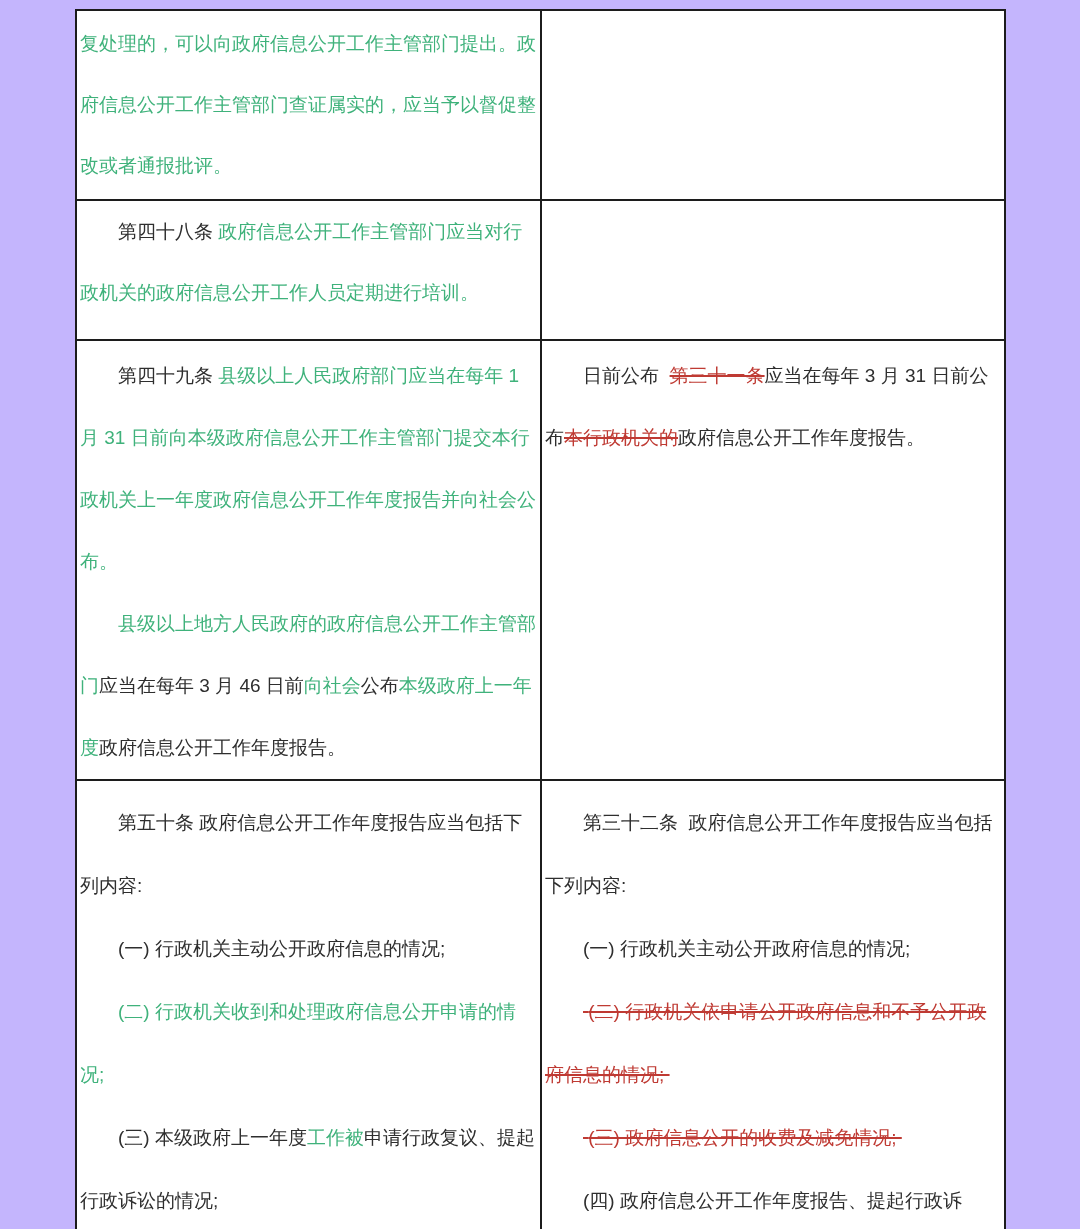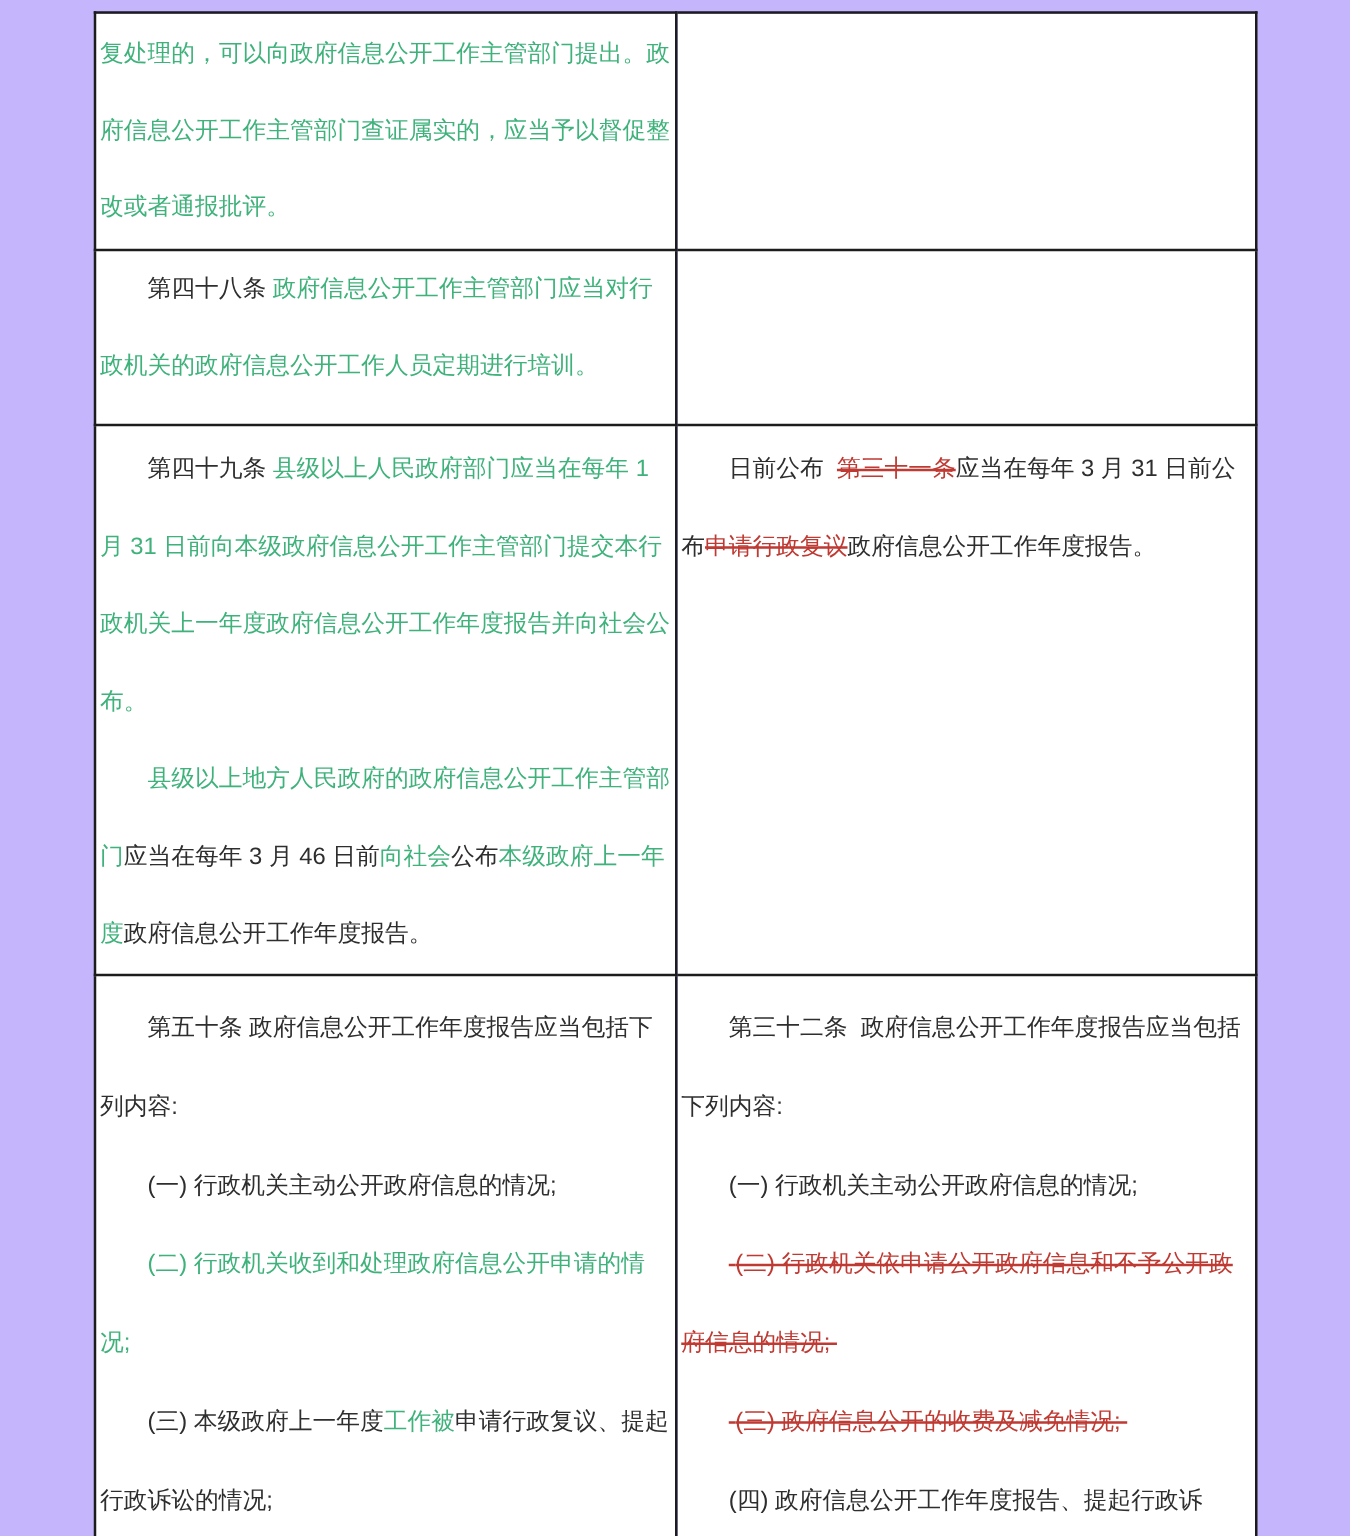--- a/index.html
+++ b/index.html
@@ -80,21 +80,21 @@
             <p class="para"><span class="run-black">第四十八条 </span><span class="run-green">政府信息公开工作主管部门应当对行政机关的政府信息公开工作人员定期进行培训。</span></p>
           </td>
           <td></td>
         </tr>
         <tr>
           <td>
             <p class="para"><span class="run-black">第四十九条 </span><span class="run-green">县级以上人民政府部门应当在每年 1月 31 日前向本级政府信息公开工作主管部门提交本行政机关上一年度政府信息公开工作年度报告并向社会公布。</span></p>
             <p class="para"><span class="run-green">县级以上地方人民政府的政府信息公开工作主管部门</span><span class="run-black">应当在每年 3 月 46 日前</span><span class="run-green">向社会</span><span class="run-black">公布</span><span class="run-green">本级政府上一年度</span><span class="run-black">政府信息公开工作年度报告。</span></p>
           </td>
           <td>
-            <p class="para"><span class="run-black">日前公布  </span><span class="run-red-strike">第三十一条</span><span class="run-black">应当在每年 3 月 31 日前公布</span><span class="run-red-strike">申请行政复议</span><span class="run-black">政府信息公开工作年度报告。</span></p>
+            <p class="para"><span class="run-black">日前公布  </span><span class="run-red-strike">第三十一条</span><span class="run-black">应当在每年 3 月 31 日前公布</span><span class="run-red-strike">本行政机关的</span><span class="run-black">政府信息公开工作年度报告。</span></p>
           </td>
         </tr>
         <tr>
           <td>
             <p class="para"><span class="run-black">第五十条 政府信息公开工作年度报告应当包括下列内容:</span></p>
             <p class="para"><span class="run-black">(一) 行政机关主动公开政府信息的情况;</span></p>
             <p class="para"><span class="run-green">(二) 行政机关收到和处理政府信息公开申请的情况;</span></p>
             <p class="para"><span class="run-black">(三) 本级政府上一年度</span><span class="run-green">工作被</span><span class="run-black">申请行政复议、提起行政诉讼的情况;</span></p>
           </td>
           <td>

